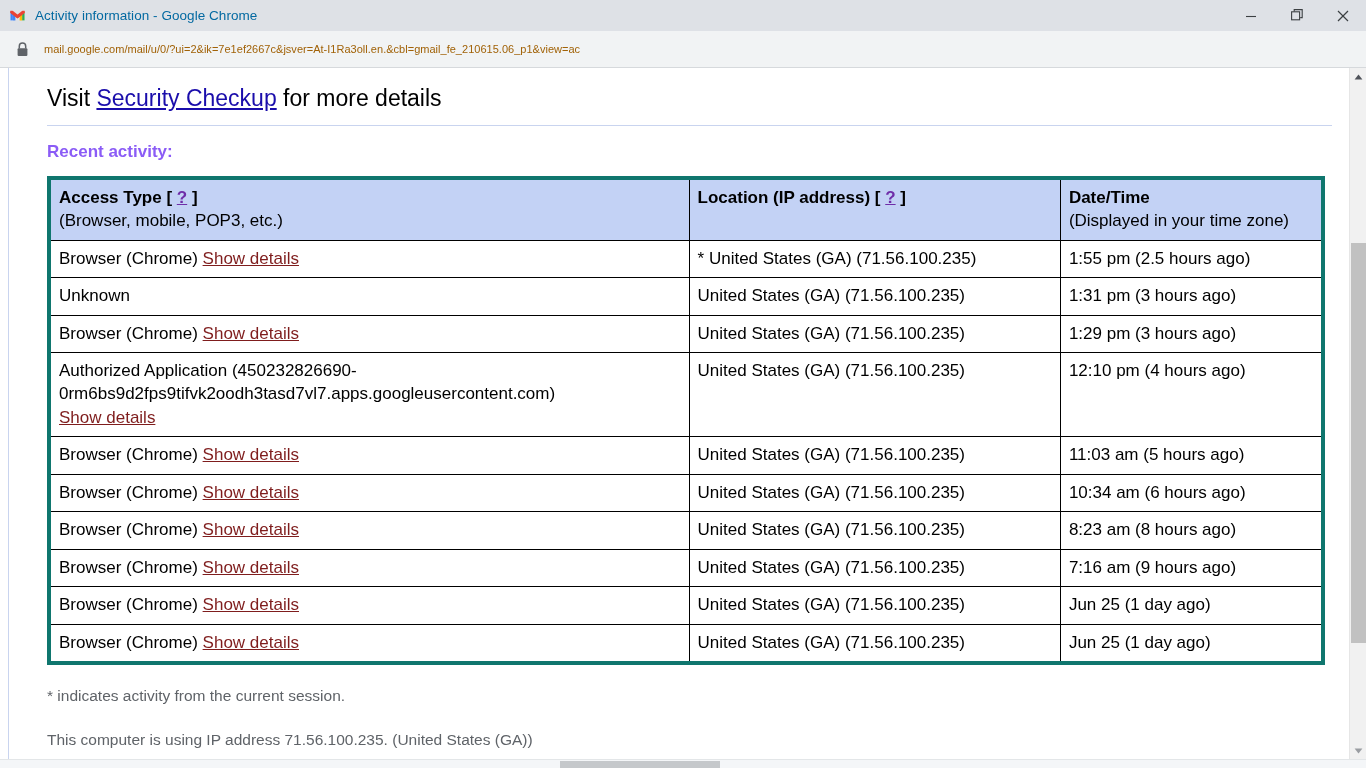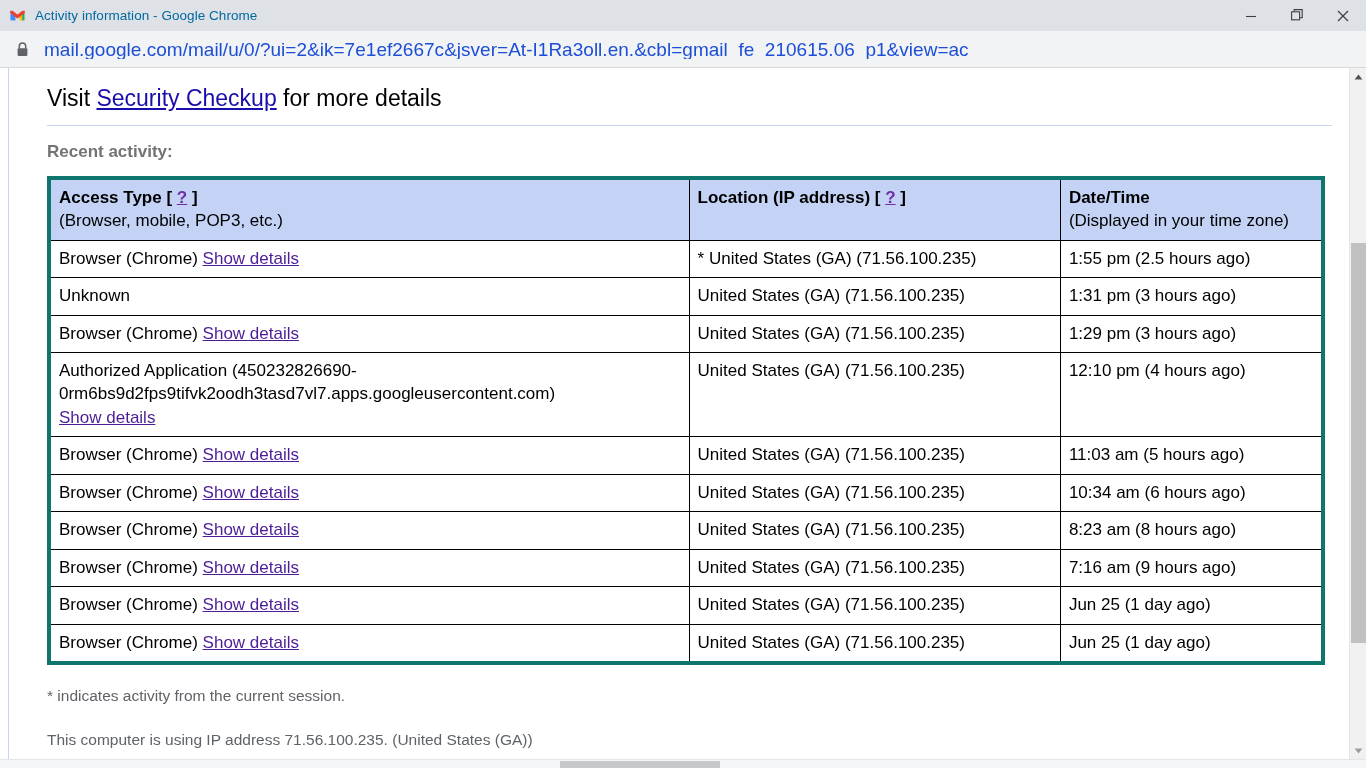--- a/index.html
+++ b/index.html
@@ -76,22 +76,22 @@
 
   .lock-icon {
     margin-left: 16px;
     margin-right: 14px;
     flex: 0 0 14px;
     display: flex;
     align-items: center;
   }
 
   .url-text {
-    font-size: 19px;
-    color: #1d4ed8;
+    font-size: 11px;
+    color: #a16207;
     white-space: nowrap;
     overflow: hidden;
     letter-spacing: 0.02px;
     line-height: 1;
   }
 
   
   .viewport-wrap {
     flex: 1 1 auto;
     position: relative;
@@ -137,21 +137,21 @@
   .hr {
     height: 1px;
     background: #c9d4ef;
     width: 1285px;
     margin: 0 0 0 0;
   }
 
   .recent-activity {
     font-size: 17px;
     font-weight: bold;
-    color: #737373;
+    color: #8b5cf6;
     margin-top: 17px;
     margin-bottom: 16px;
     line-height: 1;
   }
 
   
   table.activity {
     border-collapse: collapse;
     width: 1278px;
     table-layout: fixed;
@@ -183,21 +183,21 @@
     display: block;
   }
 
   .qmark {
     color: #6f2da8;
     text-decoration: underline;
     font-weight: bold;
   }
 
   td a.showdetails {
-    color: #4c1d95;
+    color: #7f1d1d;
     text-decoration: underline;
   }
 
   td.access { word-break: break-word; }
 
   .app-line { display: block; }
 
   
   .note {
     font-size: 15.5px;

